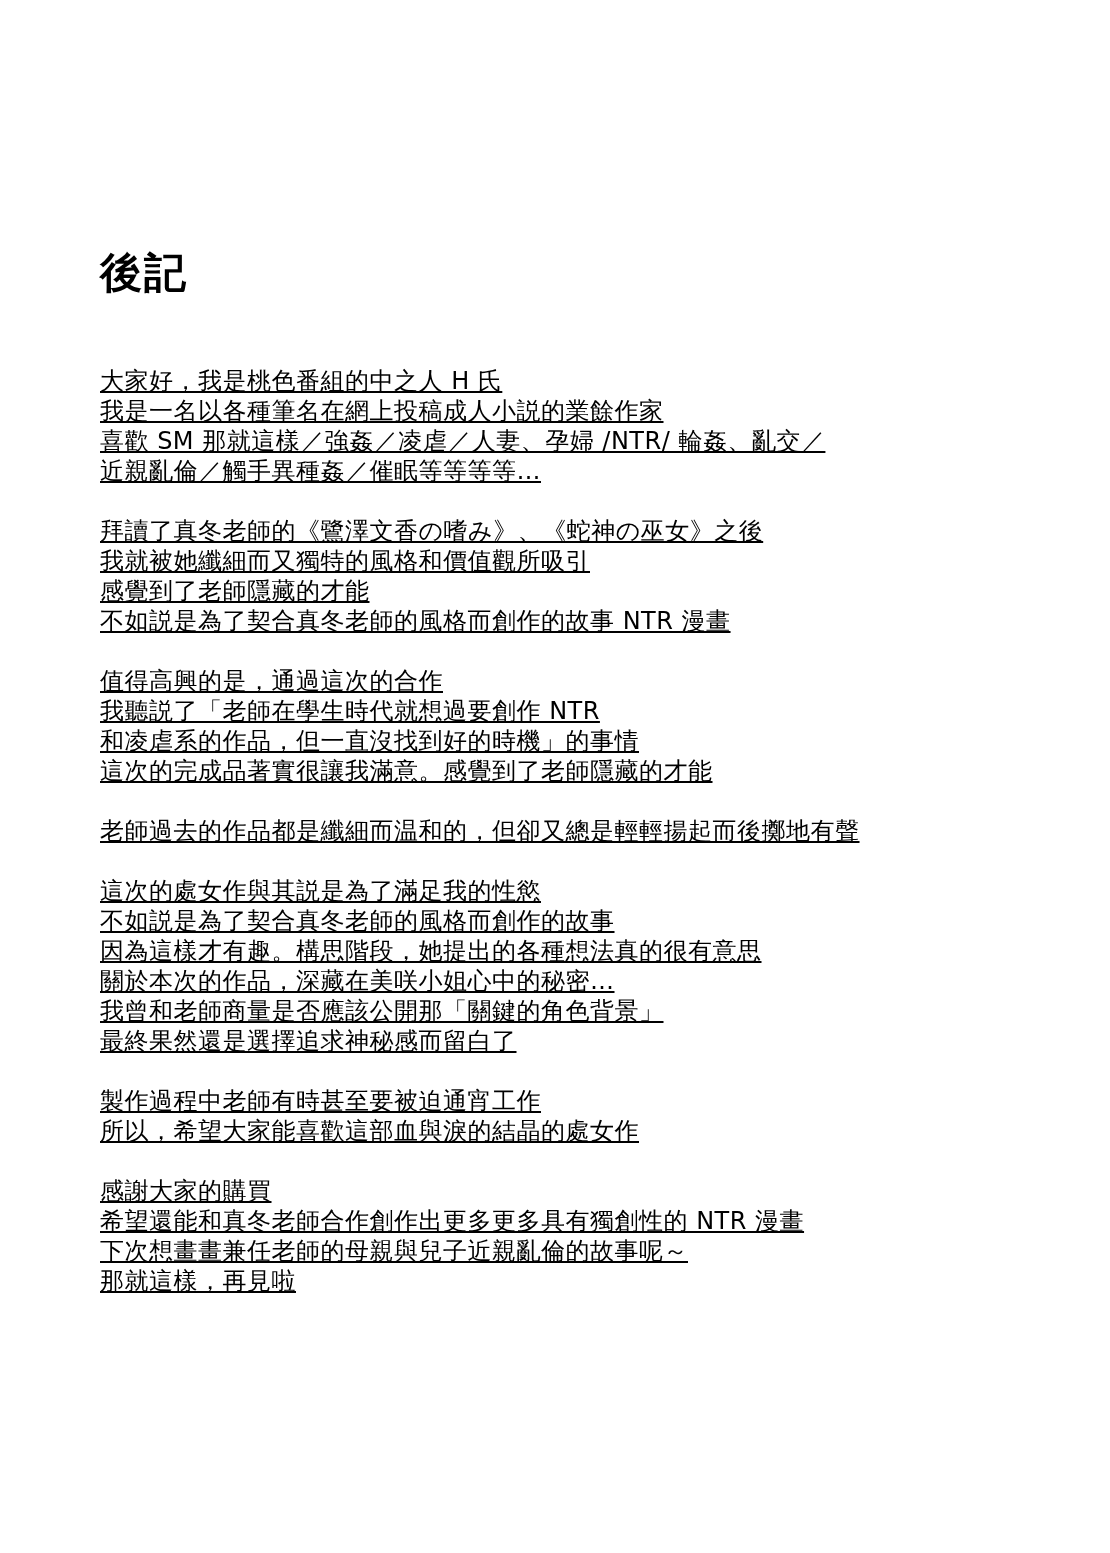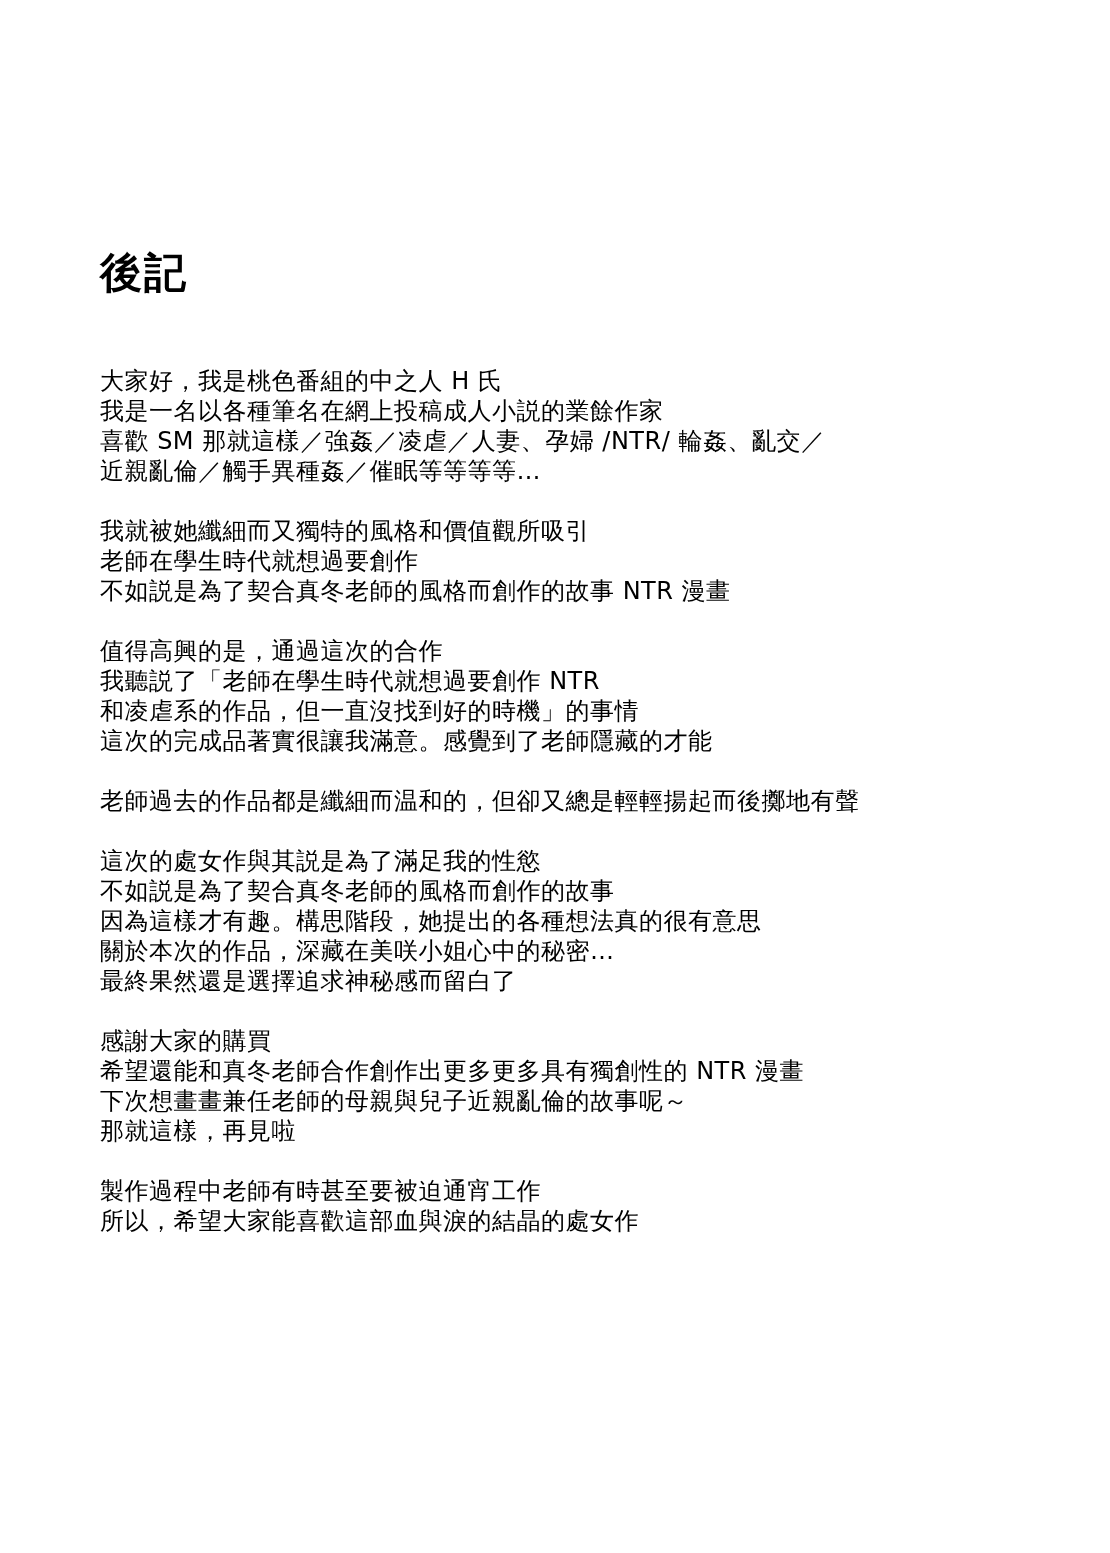--- a/index.html
+++ b/index.html
@@ -24,20 +24,21 @@
   }
   .title {
     font-size: 42px;
     font-weight: bold;
     line-height: 46px;
     margin: 0 0 70px 0;
     letter-spacing: 2px;
   }
   .paragraph {
     margin: 0 0 30px 0;
+    text-decoration: underline;
   }
   .paragraph p {
     margin: 0;
     font-size: 24px;
     line-height: 30px;
     white-space: nowrap;
     letter-spacing: 0.5px;
   }
 </style>
 </head>
@@ -49,50 +50,52 @@
     <h1 class="title">後記</h1>
 
     <div class="paragraph">
       <p>大家好，我是桃色番組的中之人 H 氏</p>
       <p>我是一名以各種筆名在網上投稿成人小説的業餘作家</p>
       <p>喜歡 SM 那就這樣／強姦／凌虐／人妻、孕婦 /NTR/ 輪姦、亂交／</p>
       <p>近親亂倫／觸手異種姦／催眠等等等等…</p>
     </div>
 
     <div class="paragraph">
+      <p>拜讀了真冬老師的《鷺澤文香の嗜み》、《蛇神の巫女》之後</p>
       <p>我就被她纖細而又獨特的風格和價值觀所吸引</p>
-      <p>老師在學生時代就想過要創作</p>
+      <p>感覺到了老師隱藏的才能</p>
       <p>不如説是為了契合真冬老師的風格而創作的故事 NTR 漫畫</p>
     </div>
 
     <div class="paragraph">
       <p>值得高興的是，通過這次的合作</p>
       <p>我聽説了「老師在學生時代就想過要創作 NTR</p>
       <p>和凌虐系的作品，但一直沒找到好的時機」的事情</p>
       <p>這次的完成品著實很讓我滿意。感覺到了老師隱藏的才能</p>
     </div>
 
     <div class="paragraph">
       <p>老師過去的作品都是纖細而温和的，但卻又總是輕輕揚起而後擲地有聲</p>
     </div>
 
     <div class="paragraph">
       <p>這次的處女作與其説是為了滿足我的性慾</p>
       <p>不如説是為了契合真冬老師的風格而創作的故事</p>
       <p>因為這樣才有趣。構思階段，她提出的各種想法真的很有意思</p>
       <p>關於本次的作品，深藏在美咲小姐心中的秘密…</p>
+      <p>我曾和老師商量是否應該公開那「關鍵的角色背景」</p>
       <p>最終果然還是選擇追求神秘感而留白了</p>
+    </div>
+
+    <div class="paragraph">
+      <p>製作過程中老師有時甚至要被迫通宵工作</p>
+      <p>所以，希望大家能喜歡這部血與淚的結晶的處女作</p>
     </div>
 
     <div class="paragraph">
       <p>感謝大家的購買</p>
       <p>希望還能和真冬老師合作創作出更多更多具有獨創性的 NTR 漫畫</p>
       <p>下次想畫畫兼任老師的母親與兒子近親亂倫的故事呢～</p>
       <p>那就這樣，再見啦</p>
     </div>
 
-    <div class="paragraph">
-      <p>製作過程中老師有時甚至要被迫通宵工作</p>
-      <p>所以，希望大家能喜歡這部血與淚的結晶的處女作</p>
-    </div>
-
   </div>
 </div>
 
 </body></html>

